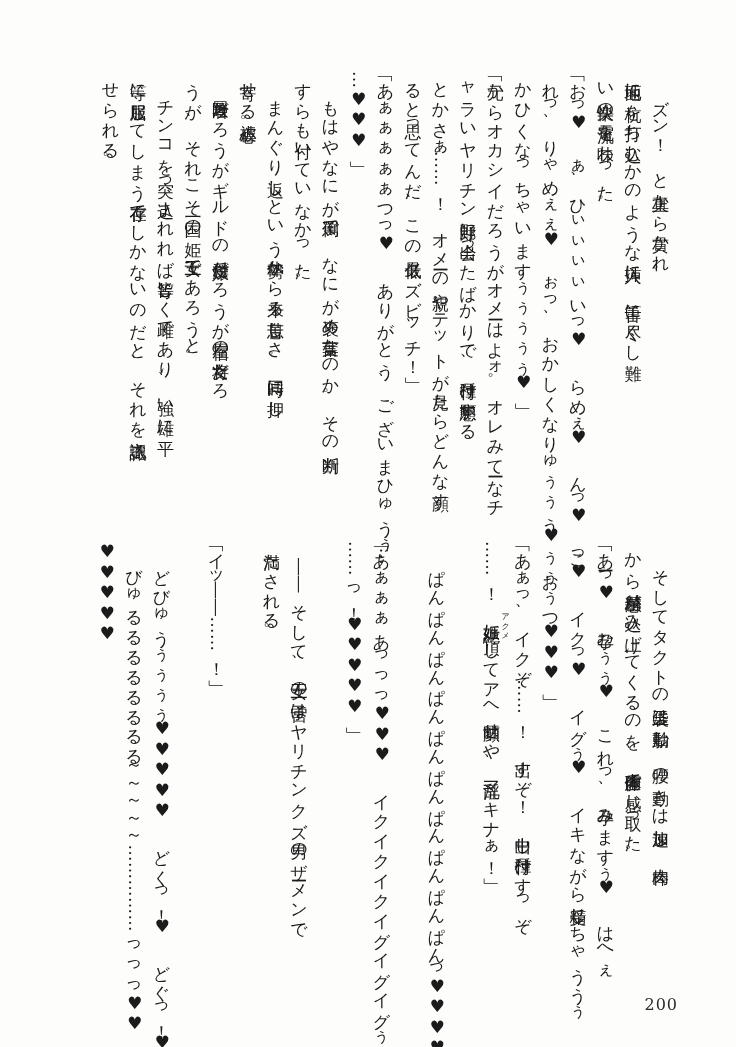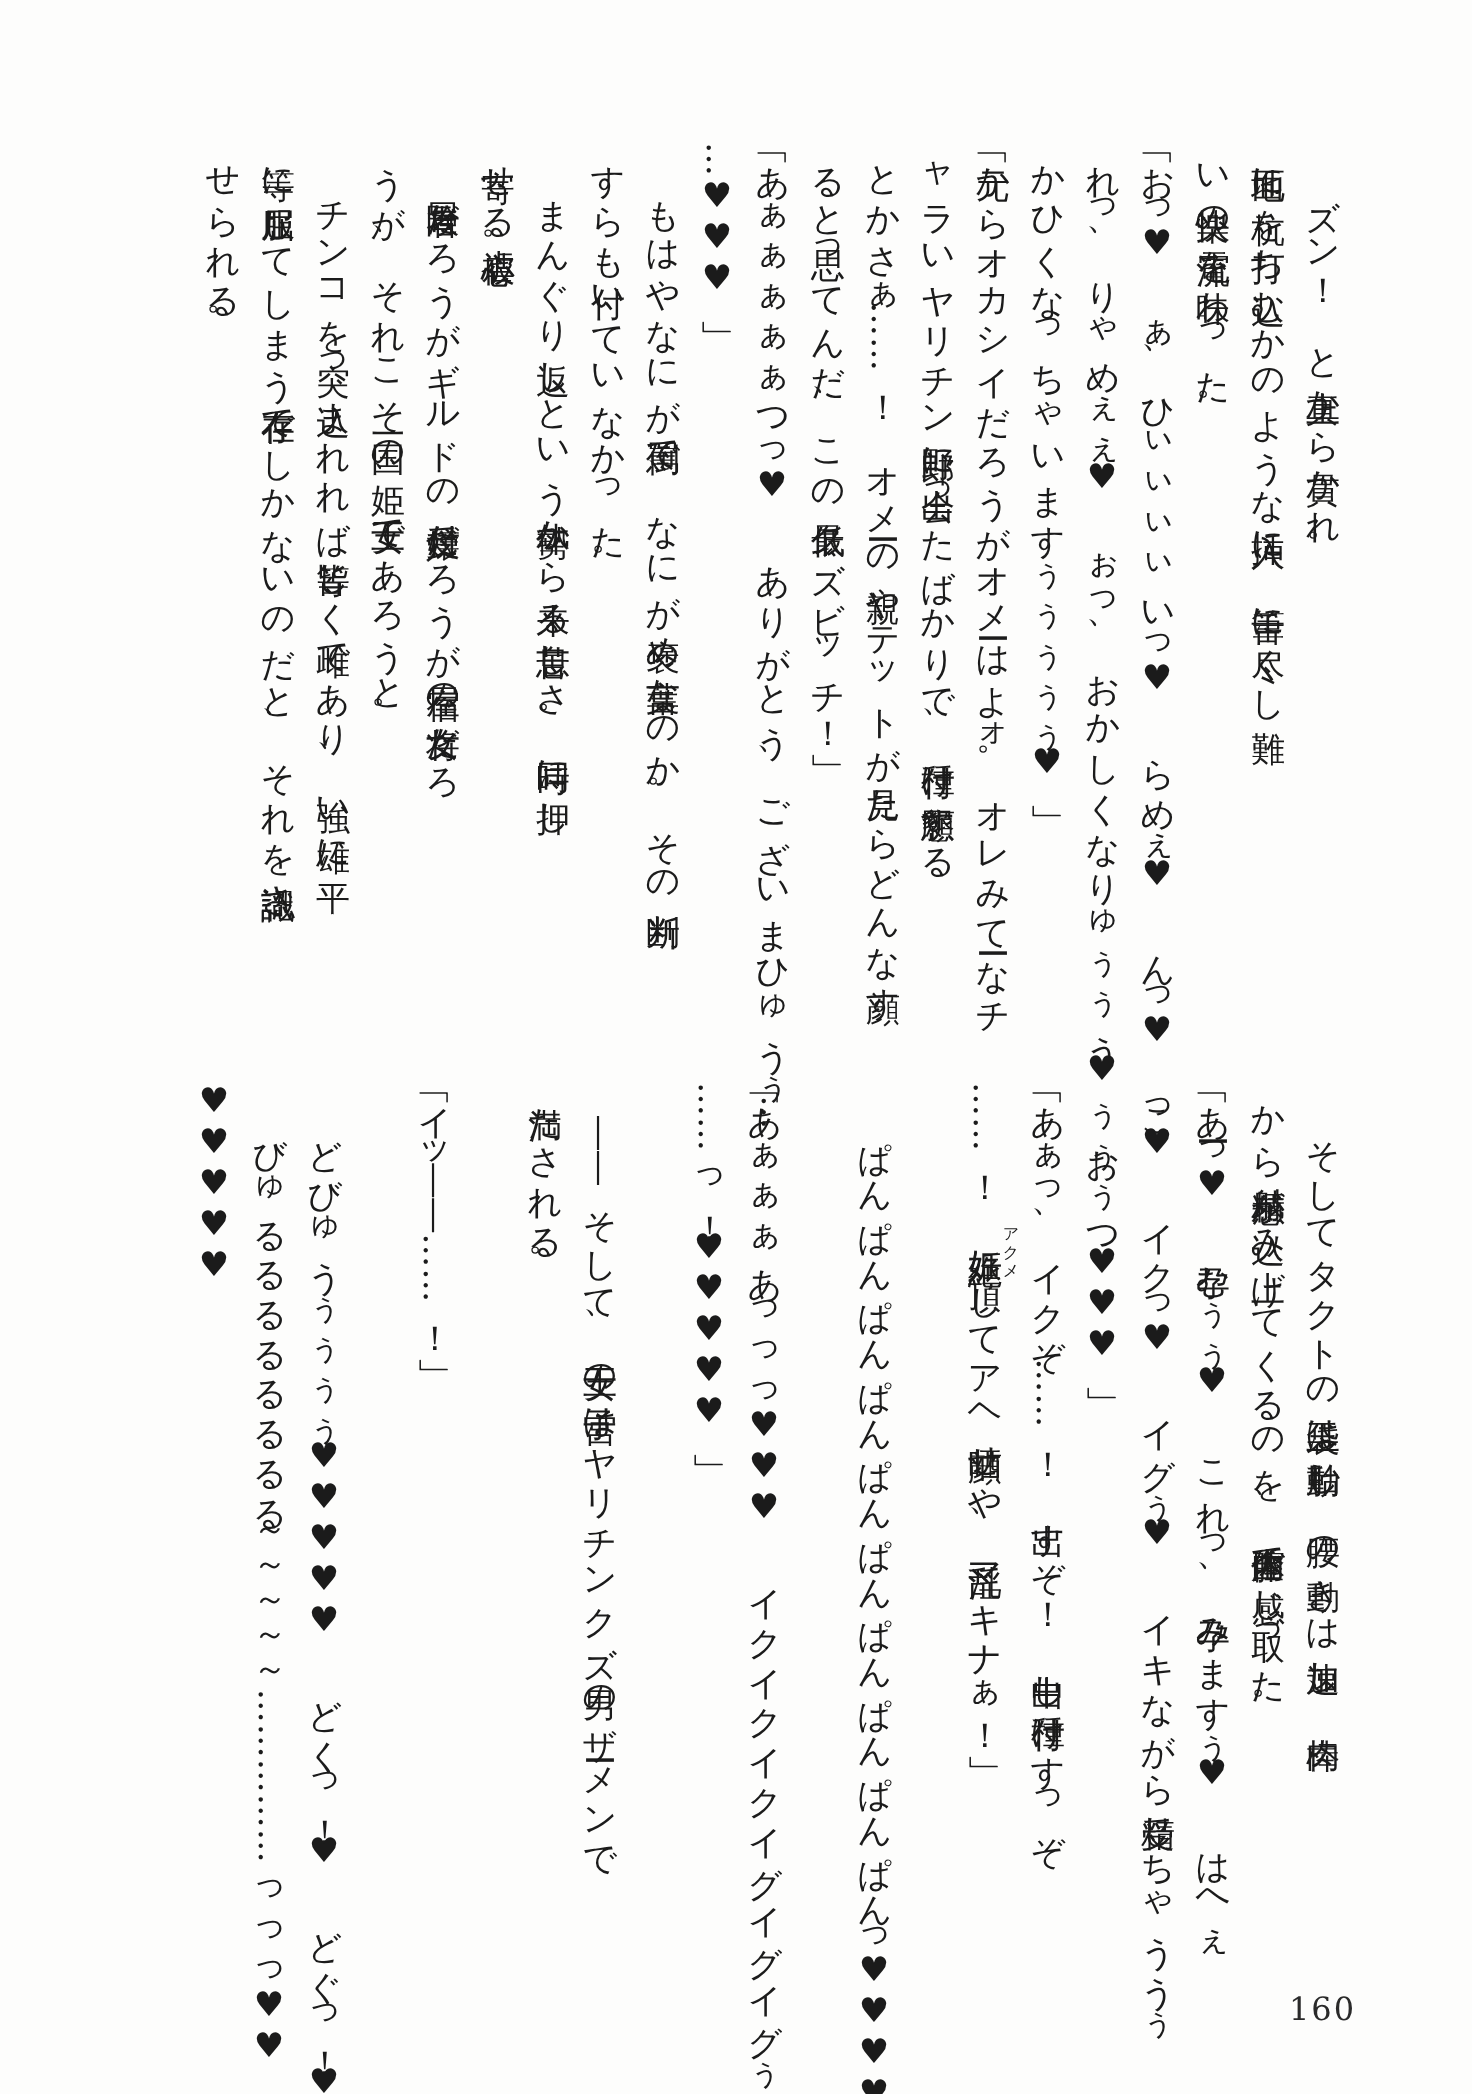--- a/index.html
+++ b/index.html
@@ -87,14 +87,14 @@
       <p class="line"></p>
       <p class="line indent">――そして、王女の子宮はヤリチンクズ男のザーメンで</p>
       <p class="line">満たされる。</p>
       <p class="line"></p>
       <p class="line">「イッ――……！」</p>
       <p class="line"></p>
       <p class="line indent">どびゅうぅぅぅぅ♥♥♥♥♥　どくっ！♥　どぐっ！♥</p>
       <p class="line indent">びゅるるるるるるるる～～～～～……………っっっ♥♥</p>
       <p class="line">♥♥♥♥♥</p>
     </div>
-  <div class="page-num">160</div>
+  <div class="page-num">200</div>
 </div>
 
 </body></html>

